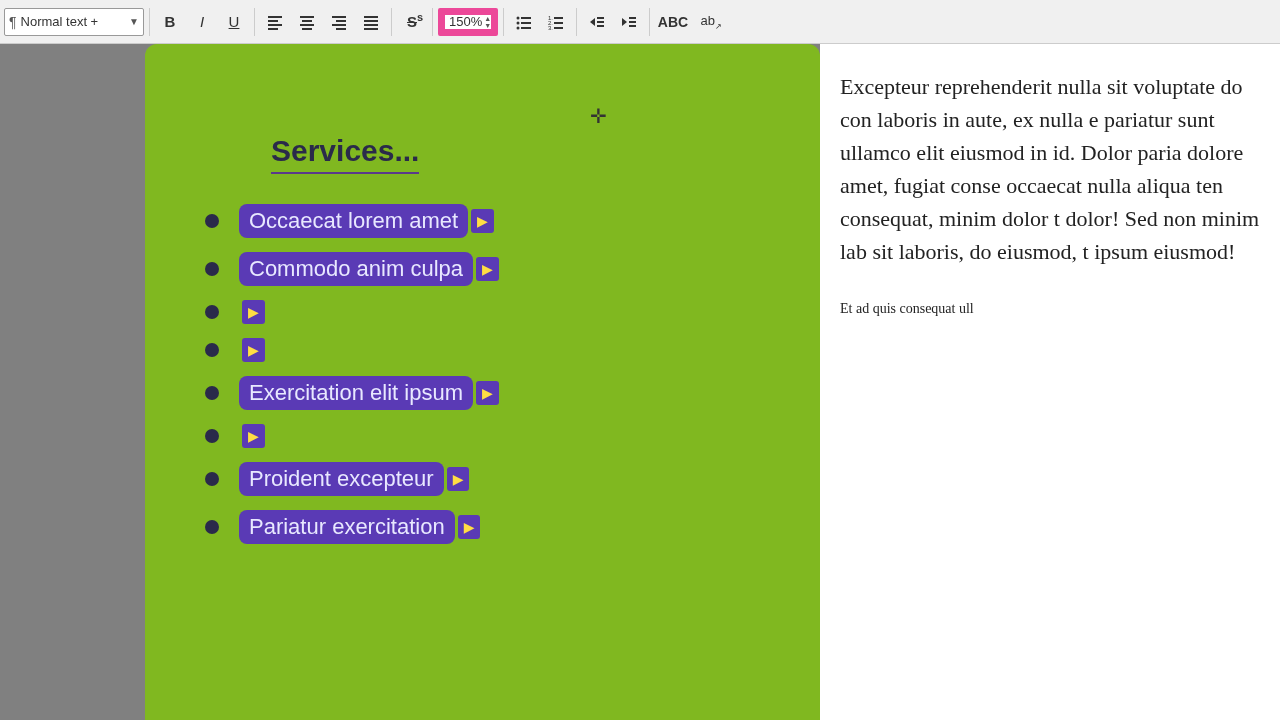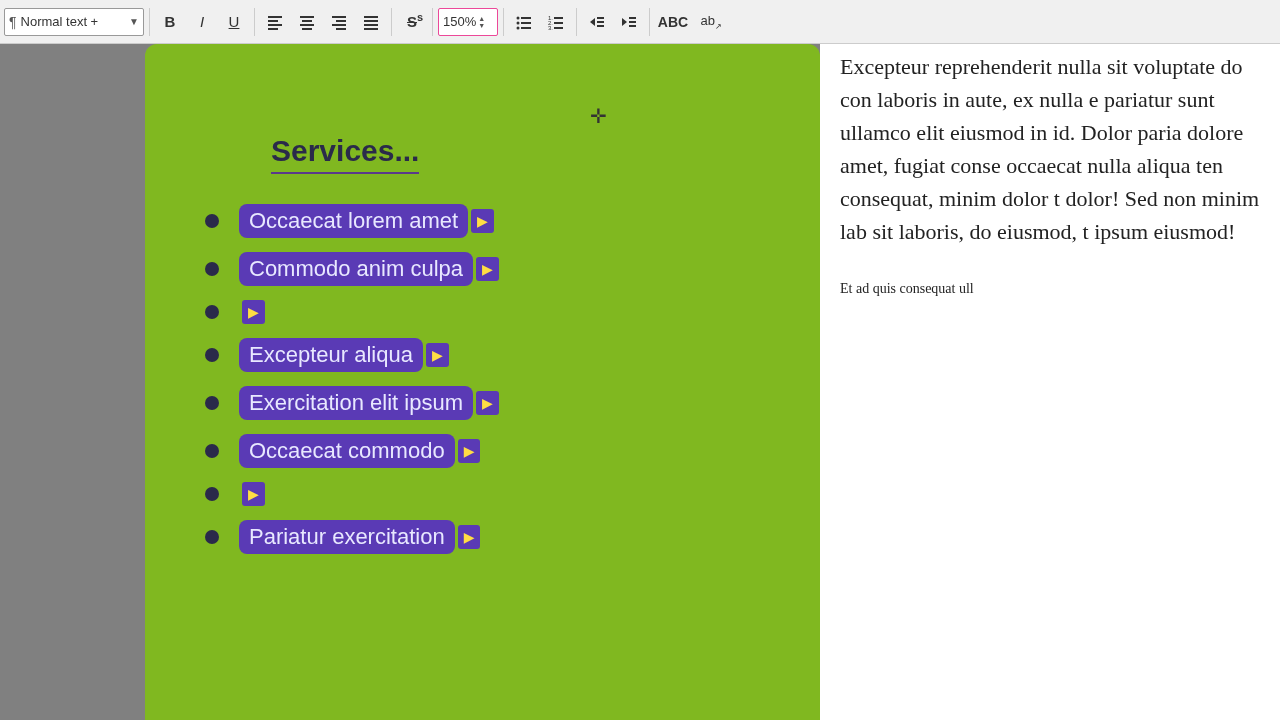--- a/index.html
+++ b/index.html
@@ -69,21 +69,21 @@
     }
 
     .tb-btn.bold { font-weight: bold; }
     .tb-btn.italic { font-style: italic; }
     .tb-btn.underline { text-decoration: underline; }
 
     .zoom-box {
       display: flex;
       align-items: center;
       background: white;
-      border: 1px solid #ec4899;
+      border: 7px solid #ec4899;
       border-radius: 2px;
       padding: 2px 4px;
       width: 60px;
       height: 28px;
       font-size: 13px;
       color: #333;
     }
     .zoom-arrows {
       display: flex;
       flex-direction: column;
@@ -202,21 +202,21 @@
       display: inline-flex;
       align-items: center;
       justify-content: center;
     }
 
     
     #text-panel {
       flex: 1;
       background: white;
       height: 100%;
-      padding: 6px 20px;
+      padding: 26px 20px;
       overflow: hidden;
     }
 
     .right-text {
       font-size: 22px;
       line-height: 1.5;
       color: #222;
       font-family: 'Liberation Serif', Georgia, serif;
     }
 
@@ -383,44 +383,43 @@
       <div class="service-item">
         <div class="bullet"></div>
         <div class="service-link-container">
           <span class="arrow-btn">▶</span>
         </div>
       </div>
 
       <div class="service-item">
         <div class="bullet"></div>
         <div class="service-link-container">
-          <span class="service-link">Excepteur aliqua</span>
           <span class="arrow-btn">▶</span>
         </div>
       </div>
 
       <div class="service-item">
         <div class="bullet"></div>
         <div class="service-link-container">
           <span class="service-link">Exercitation elit ipsum</span>
           <span class="arrow-btn">▶</span>
         </div>
       </div>
 
       <div class="service-item">
         <div class="bullet"></div>
         <div class="service-link-container">
-          <span class="service-link">Occaecat commodo</span>
-          <span class="arrow-btn">▶</span>
-        </div>
-      </div>
-
-      <div class="service-item">
-        <div class="bullet"></div>
-        <div class="service-link-container">
+          <span class="arrow-btn">▶</span>
+        </div>
+      </div>
+
+      <div class="service-item">
+        <div class="bullet"></div>
+        <div class="service-link-container">
+          <span class="service-link">Proident excepteur</span>
           <span class="arrow-btn">▶</span>
         </div>
       </div>
 
       <div class="service-item">
         <div class="bullet"></div>
         <div class="service-link-container">
           <span class="service-link">Pariatur exercitation</span>
           <span class="arrow-btn">▶</span>
         </div>

